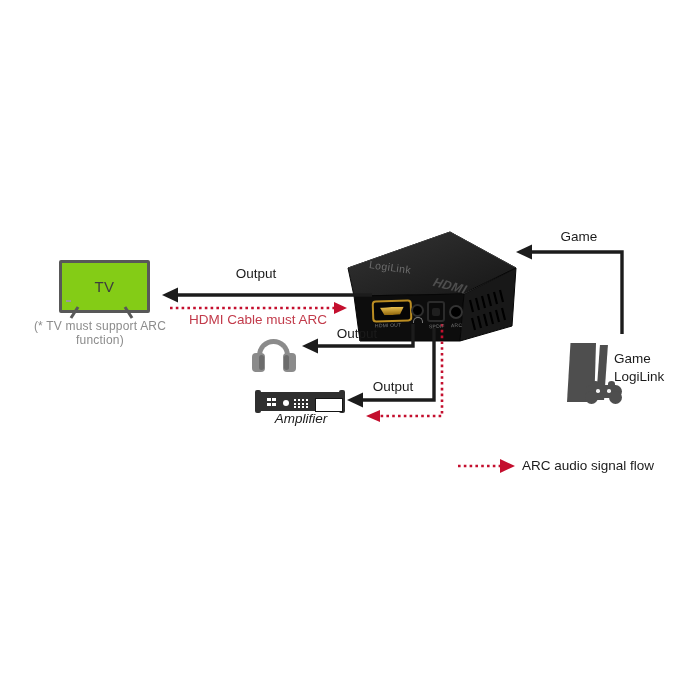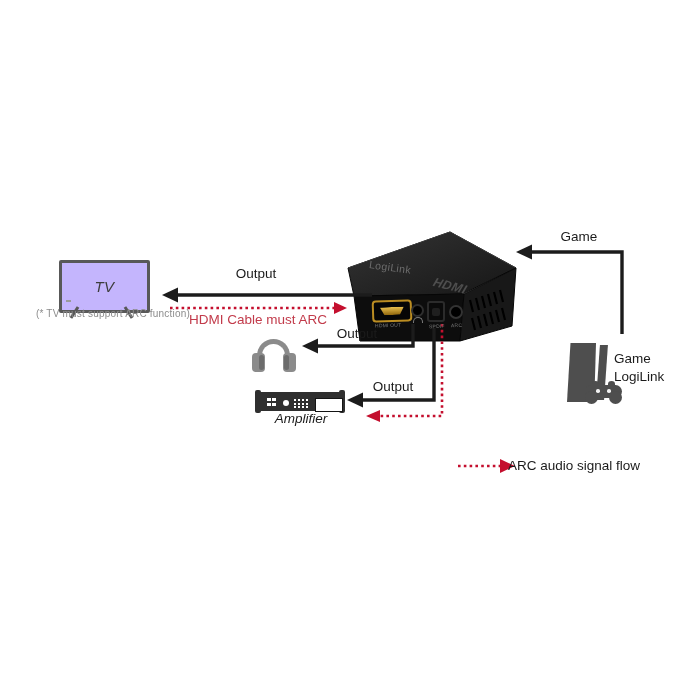--- a/index.html
+++ b/index.html
@@ -3,38 +3,38 @@
 <meta charset="utf-8">
 <style>
   html,body{margin:0;padding:0;background:#fff;}
   .stage{position:relative;width:700px;height:700px;background:#ffffff;
          font-family:"Liberation Sans","DejaVu Sans",sans-serif;overflow:hidden;}
   .abs{position:absolute;}
   .lbl{position:absolute;color:#1b1b1b;font-size:13.5px;text-align:center;white-space:nowrap;}
   svg{position:absolute;left:0;top:0;pointer-events:none;}
 
   
-  .tv-screen{left:59px;top:260px;width:85px;height:47px;border:3px solid #585858;border-radius:2px;background:#c4b5fd;
-             display:flex;align-items:center;justify-content:center;font-style:italic;}
+  .tv-screen{left:59px;top:260px;width:85px;height:47px;border:3px solid #585858;border-radius:2px;background:#84cc16;
+             display:flex;align-items:center;justify-content:center;}
   .tv-label{font-size:15px;color:#3d3d3d;letter-spacing:.5px;}
   .tv-logo{left:66px;top:300px;width:5px;height:2px;background:#9a9a9a;}
   .tv-leg{width:3px;height:13px;background:#585858;}
   .tv-leg.l{left:73px;top:306px;transform:rotate(33deg);}
   .tv-leg.r{left:127px;top:306px;transform:rotate(-33deg);}
-  .tv-note{left:10px;top:308px;width:180px;text-align:right;font-size:10px;color:#8c8c8c;letter-spacing:.2px;}
+  .tv-note{left:10px;top:319px;width:180px;text-align:center;font-size:12px;color:#8c8c8c;letter-spacing:.2px;}
 
   
   .lbl-output-tv{left:206px;top:266px;width:100px;}
   .lbl-hdmi-cable{left:173px;top:312px;width:170px;color:#c23b4b;}
   .lbl-input{left:529px;top:229px;width:100px;}
   .lbl-output-hp{left:307px;top:326px;width:100px;}
   .lbl-output-amp{left:343px;top:379px;width:100px;}
   .lbl-amplifier{left:251px;top:411px;width:100px;font-style:italic;}
   .lbl-console{left:614px;top:350px;text-align:left;line-height:18px;}
-  .lbl-legend{left:508px;top:458px;text-align:left;}
+  .lbl-legend{left:522px;top:458px;text-align:left;}
 
   
   .dev-brand{left:369px;top:261px;font-size:10.5px;color:#6d6d6d;letter-spacing:.4px;transform:rotate(8deg);}
   .dev-logo{left:433px;top:279px;font-size:12.5px;font-weight:bold;font-style:italic;color:#4e4e4e;
             transform:rotate(14deg) skewX(-6deg);letter-spacing:.5px;}
   .port-hdmi{left:372px;top:300px;width:36px;height:18px;background:#060606;border:2px solid #bb8d22;
              border-radius:4px;transform:rotate(-2deg);display:flex;align-items:center;justify-content:center;}
   .port-hdmi-tongue{width:24px;height:8px;background:linear-gradient(#eac04e,#8f660d);
              clip-path:polygon(0 0,100% 0,82% 100%,18% 100%);}
   .port-lbl{position:absolute;font-size:5px;color:#7a7a7a;letter-spacing:.2px;transform:rotate(-2deg);}

